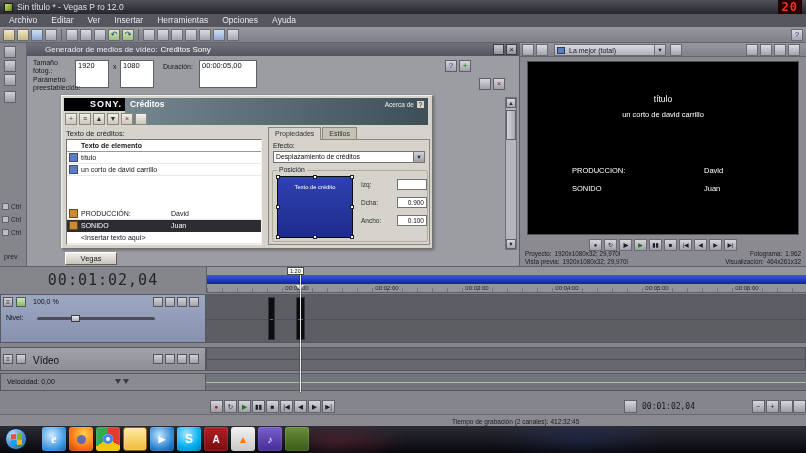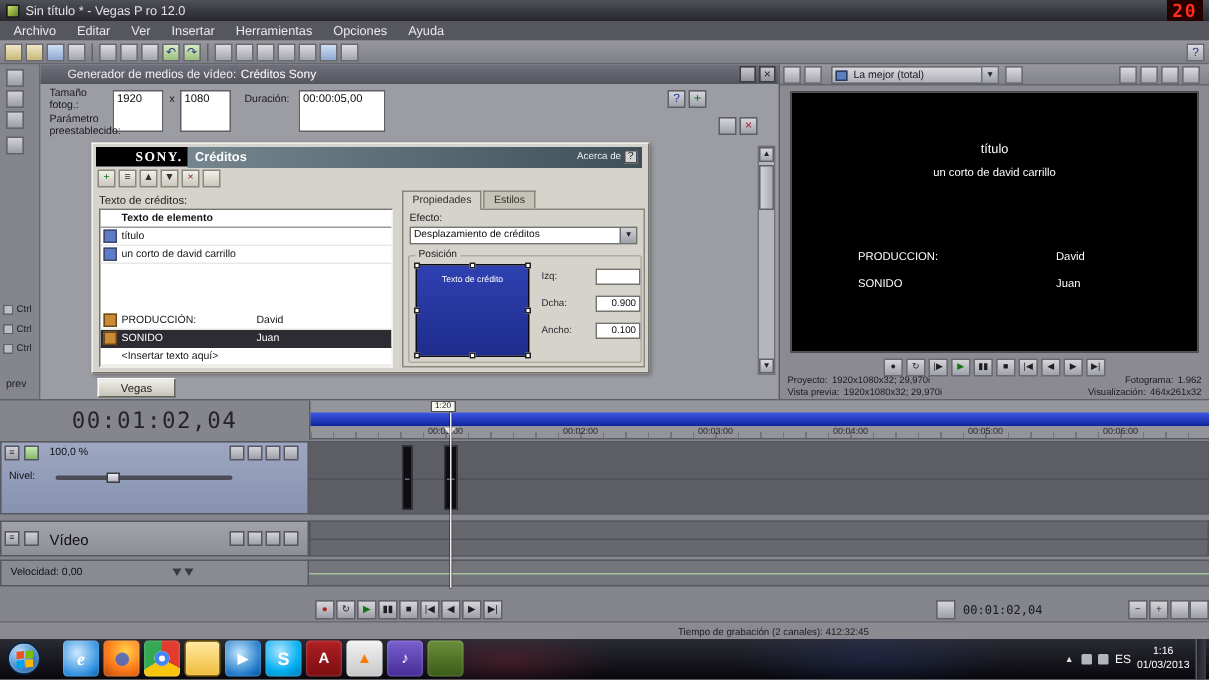--- a/index.html
+++ b/index.html
@@ -37,22 +37,22 @@
 .ginput{position:absolute;height:28px;background:#fff;border:1px solid #5f5f66;font-size:7.5px;line-height:10px;padding:0 2px;color:#0c0c10;white-space:nowrap}
 .gico{position:absolute;width:12px;height:12px;border:1px solid #5e5e68;background:linear-gradient(#d6d6dc,#a0a0aa);font-size:8px;text-align:center;line-height:10px}
 .gico.blue{color:#1c3c9c}.gico.green{color:#157a15}.gico.red{color:#a01c1c}
 .dda{position:absolute;right:0;top:0;width:11px;height:100%;background:linear-gradient(#d2d2d8,#9da0a8);border-left:1px solid #70707a;font-size:5.5px;line-height:11px;text-align:center;color:#22222a}
 .vscroll{position:absolute;right:2px;top:54px;bottom:16px;width:12px;background:#b5b5bd;border:1px solid #70707a}
 .vsb{position:absolute;left:0;width:10px;height:10px;background:linear-gradient(#dadade,#a6a6b0);border:1px solid #60606a;font-size:5.5px;text-align:center;line-height:9px;color:#22222a}
 .vst{position:absolute;left:0;top:12px;width:10px;height:30px;background:linear-gradient(90deg,#d4d4da,#a8a8b2);border:1px solid #60606a}
 
 
 .sonydlg{position:absolute;left:34px;top:52px;width:372px;height:154px;background:#d6d3cc;border:1px solid;border-color:#f2f1ea #74746c #74746c #f2f1ea;box-shadow:1px 1px 3px rgba(0,0,0,.35)}
-.sonybrand{position:absolute;left:2px;top:2px;width:84px;height:13px;background:#000;color:#fff;font-family:Liberation Serif, serif;font-weight:bold;font-size:9px;line-height:13px;text-align:center;letter-spacing:1px}
-.dlgtitle{position:absolute;left:63px;top:2px;right:4px;height:14px;background:linear-gradient(90deg,#76868e,#3e4f57);color:#fff;font-size:8.5px;font-weight:bold;line-height:13px;padding-left:5px}
+.sonybrand{position:absolute;left:2px;top:2px;width:84px;height:13px;background:#000;color:#fff;font-family:Liberation Sans, sans-serif;font-weight:bold;font-size:9px;line-height:13px;text-align:center;letter-spacing:1px}
+.dlgtitle{position:absolute;left:63px;top:2px;right:4px;height:27px;background:linear-gradient(90deg,#76868e,#3e4f57);color:#fff;font-size:8.5px;font-weight:bold;line-height:13px;padding-left:5px}
 .about{position:absolute;right:3px;top:1.5px;height:10px;display:flex;align-items:center;gap:2px;font-weight:normal;font-size:6.5px;color:#e9eff1}
 .qbox{width:9px;height:9px;background:#d2d6d2;color:#1a1a1a;border:1px solid #4c4c52;line-height:8px;text-align:center;font-size:7px}
 .dlgicons{position:absolute;left:3px;top:17px;height:13px;display:flex;gap:2px}
 .db{width:12px;height:12px;border:1px solid #8a887e;background:linear-gradient(#f0efe9,#cbc8bd);font-size:7px;line-height:10px;text-align:center;color:#333;flex:0 0 auto}
 .db.green{color:#157a15}.db.red{color:#a01c1c}
 .credlabel{position:absolute;left:4px;top:33px;font-size:7.5px;color:#1c1c20}
 .credlist{position:absolute;left:4px;top:43px;width:196px;height:106px;background:#fff;border:1px solid;border-color:#74746c #f2f1ea #f2f1ea #74746c;display:flex;flex-direction:column;font-size:7px;overflow:hidden}
 .crow{display:flex;align-items:center;height:12px;flex:0 0 auto;border-bottom:1px solid #e8e8e4;padding-left:2px}
 .crow .c1{flex:0 0 90px;white-space:nowrap;overflow:visible}
 .crow .c2{flex:1;white-space:nowrap}
@@ -532,26 +532,15 @@
       </span>
     <span class="tapp vlc" style="left:231px">
         <span>▲</span>
       </span>
     <span class="tapp music" style="left:258px">
         <span>♪</span>
       </span>
     <span class="tapp pinned" style="left:285px">
         <span></span>
       </span>
-    <div class="tray">
-      <span class="trayup">▲</span>
-      <span class="ticon"></span>
-      <span class="ticon"></span>
-      <span class="lang">ES</span>
-      <span class="clock">
-        <span>1:16</span><br>
-        <span>01/03/2013</span>
-      </span>
-      <span class="showdesk"></span>
-    </div>
   </div>
 
 </div>
 
 </body></html>

